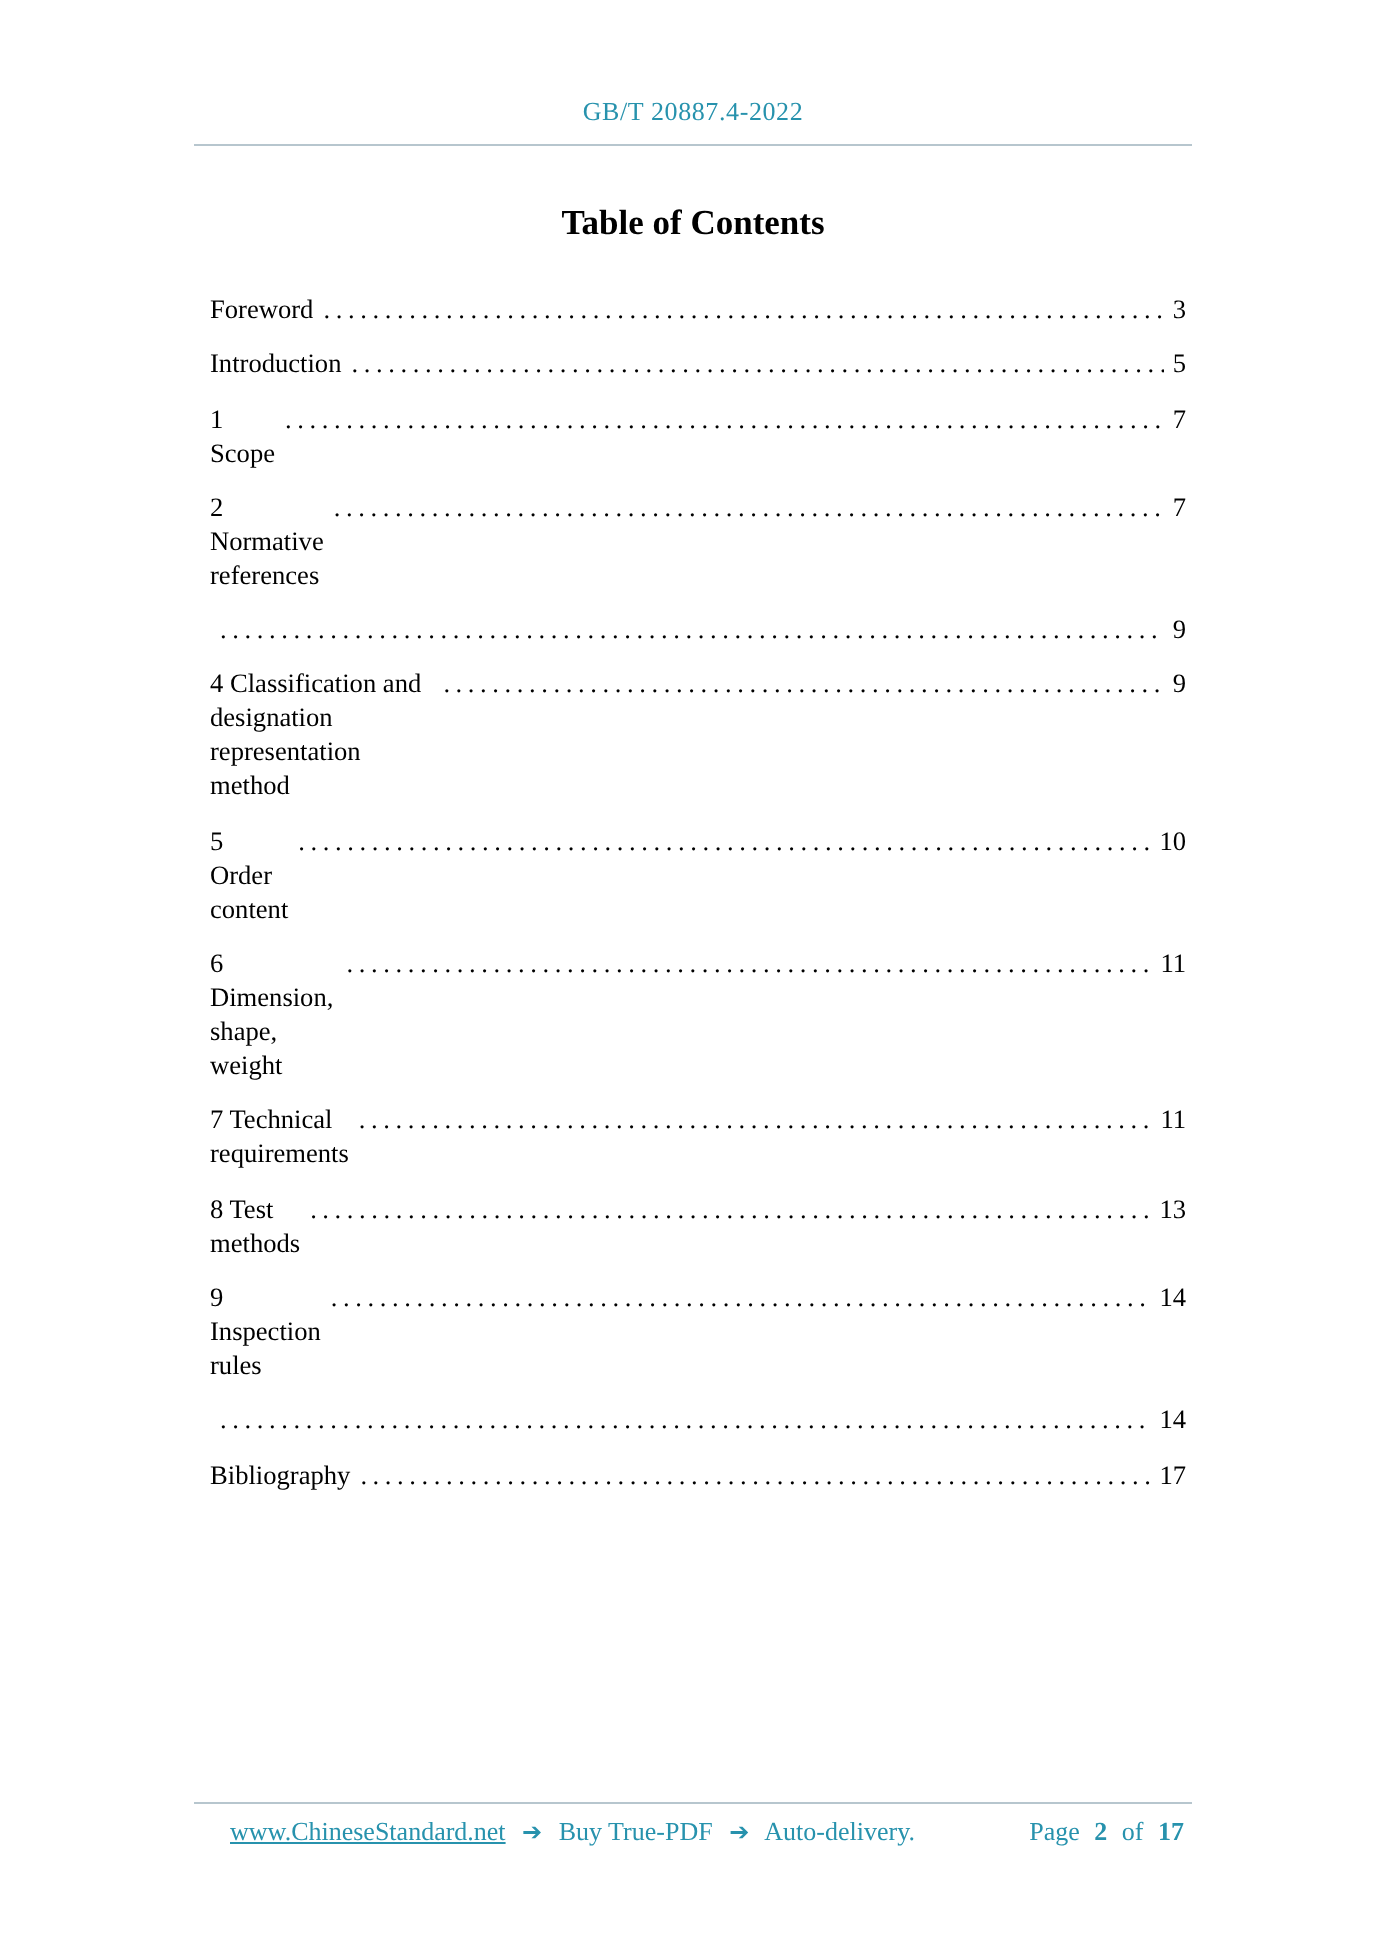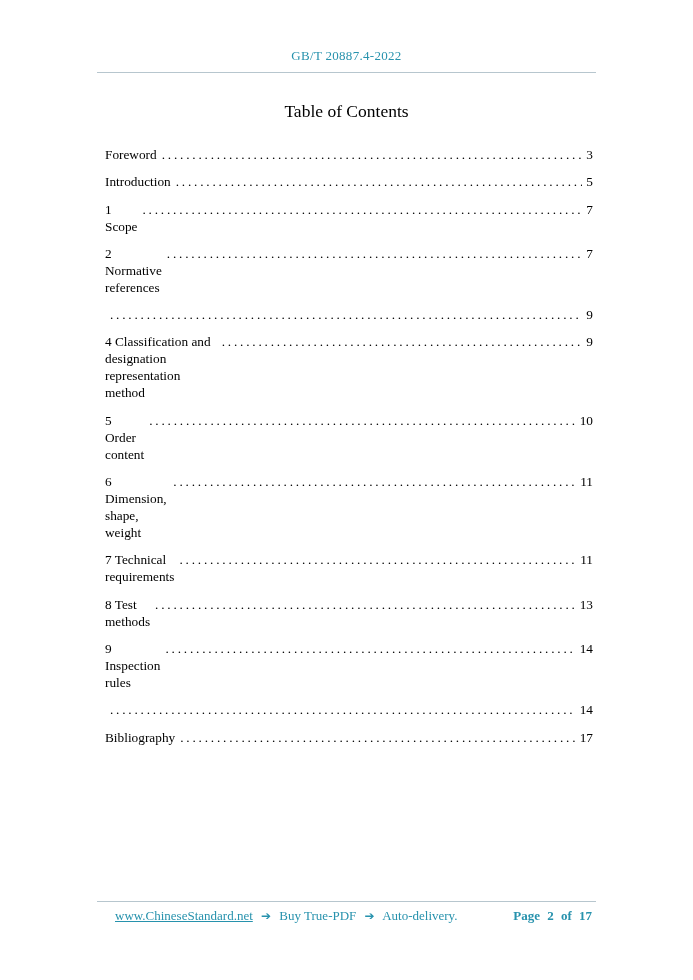--- a/index.html
+++ b/index.html
@@ -9,21 +9,21 @@
     font-family:"Liberation Serif", serif; color:#000;
   }
   .page { position:absolute; inset:0; background:#fff; }
 
   .header { position:absolute; top:48px; left:97px; right:97px; text-align:center; }
   .doc-number { color:var(--accent, #2792ad); font-size:13px; letter-spacing:0.3px; }
   .header-rule { margin-top:8px; border-bottom:1px solid var(--divider, #b7c6ce); height:0; }
 
   .toc-title {
     position:absolute; top:101px; left:0; right:0; text-align:center;
-    font-size:17.5px; font-weight:normal; color:#000;
+    font-size:17.5px; font-weight:bold; color:#000;
   }
 
   .toc { position:absolute; top:146px; left:105px; right:100px; }
   .toc-row {
     display:flex; align-items:baseline;
     font-size:13.3px; line-height:17px; margin-bottom:10.3px;
   }
   .toc-label { flex:0 1 auto; }
   .toc-leader { flex:1 1 auto; overflow:hidden; white-space:nowrap; margin:0 2px 0 5px; min-width:8px; }
   .toc-leader::after {
@@ -34,21 +34,21 @@
 
   .footer { position:absolute; left:97px; right:97px; bottom:56px; }
   .footer-rule { border-top:1px solid var(--divider, #b7c6ce); margin-bottom:6px; height:0; }
   .footer-content {
     display:flex; justify-content:space-between; align-items:baseline;
     font-size:13px; color:var(--accent, #2792ad); padding:0 4px 0 18px;
   }
   .footer-link { color:var(--accent, #2792ad); text-decoration:underline; cursor:pointer; }
   .arrow { margin:0 5px; font-family:"DejaVu Sans", sans-serif; font-size:12px; }
   .pg-num { font-weight:bold; }
-  .footer-right span { margin-left:4px;font-weight:bold; }
+  .footer-right span { margin-left:4px; }
   .footer-right span:first-child { margin-left:0; }
 </style>
 </head>
 <body>
 
 <div class="page">
 
   <div class="header">
     <div class="doc-number">GB/T 20887.4-2022</div>
     <div class="header-rule"></div>

